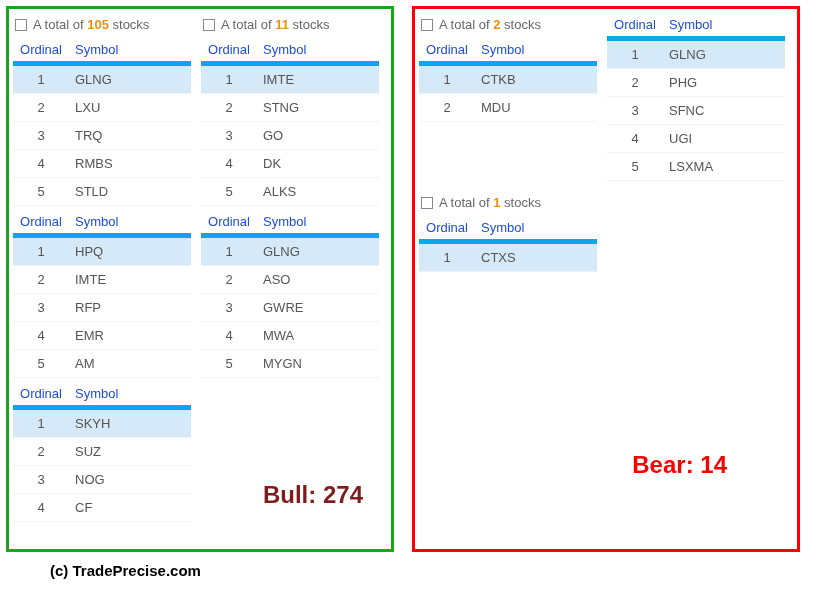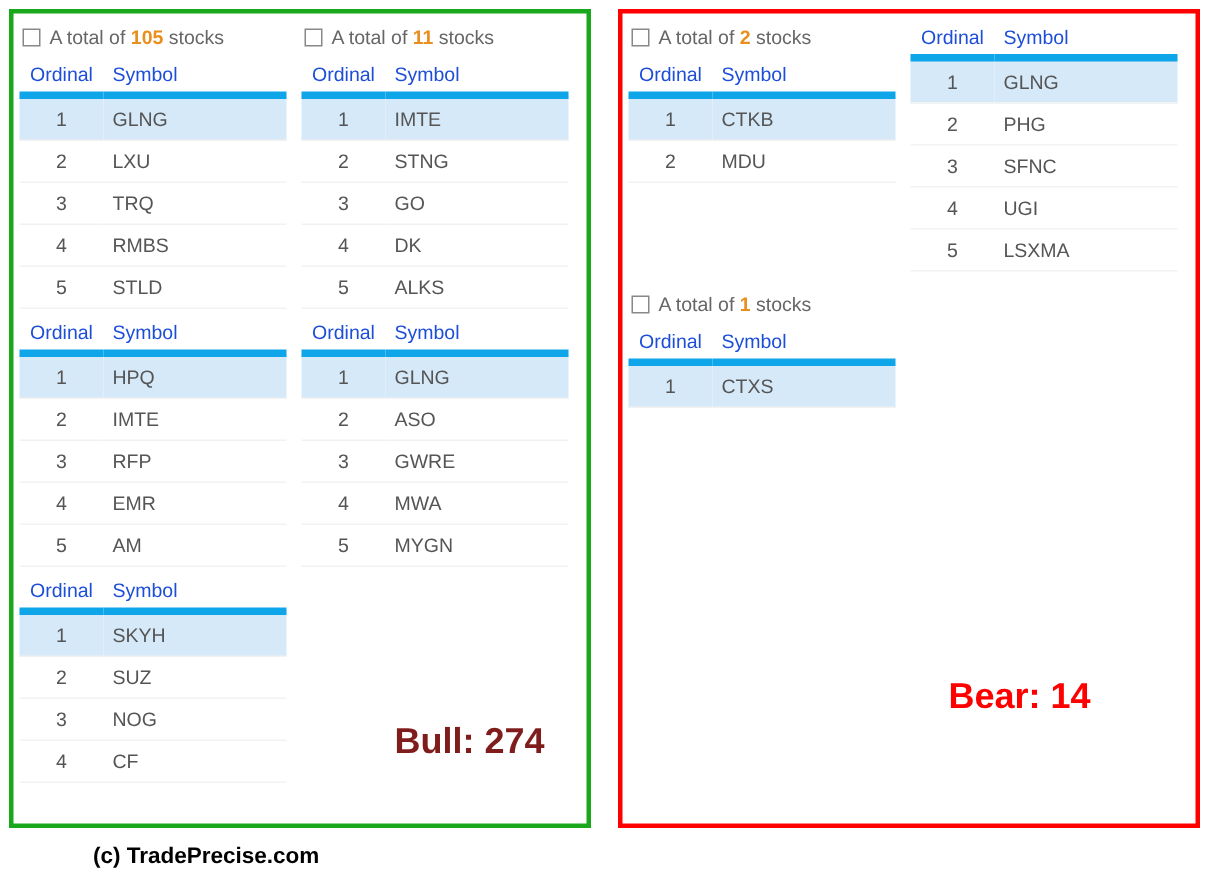--- a/index.html
+++ b/index.html
@@ -81,21 +81,21 @@
     position: absolute;
     bottom: 40px;
     right: 28px;
     font-size: 24px;
     font-weight: bold;
   }
   .summary.bull { color: #7f1d1d; }
   .summary.bear { color: #ff0000; bottom: 70px; right: 70px;}
   .footer {
     margin-top: 10px;
-    margin-left: 56px;
+    margin-left: 44px;
     font-weight: bold;
     color: #000;
     font-size: 15px;
   }
 </style>
 </head>
 <body>
 
 <div class="wrap">
 

